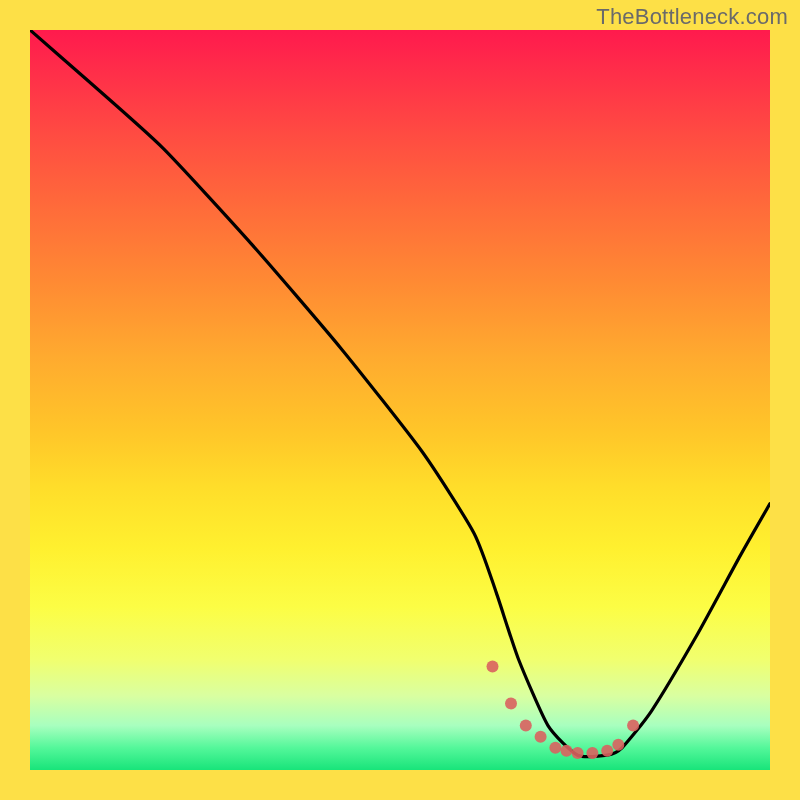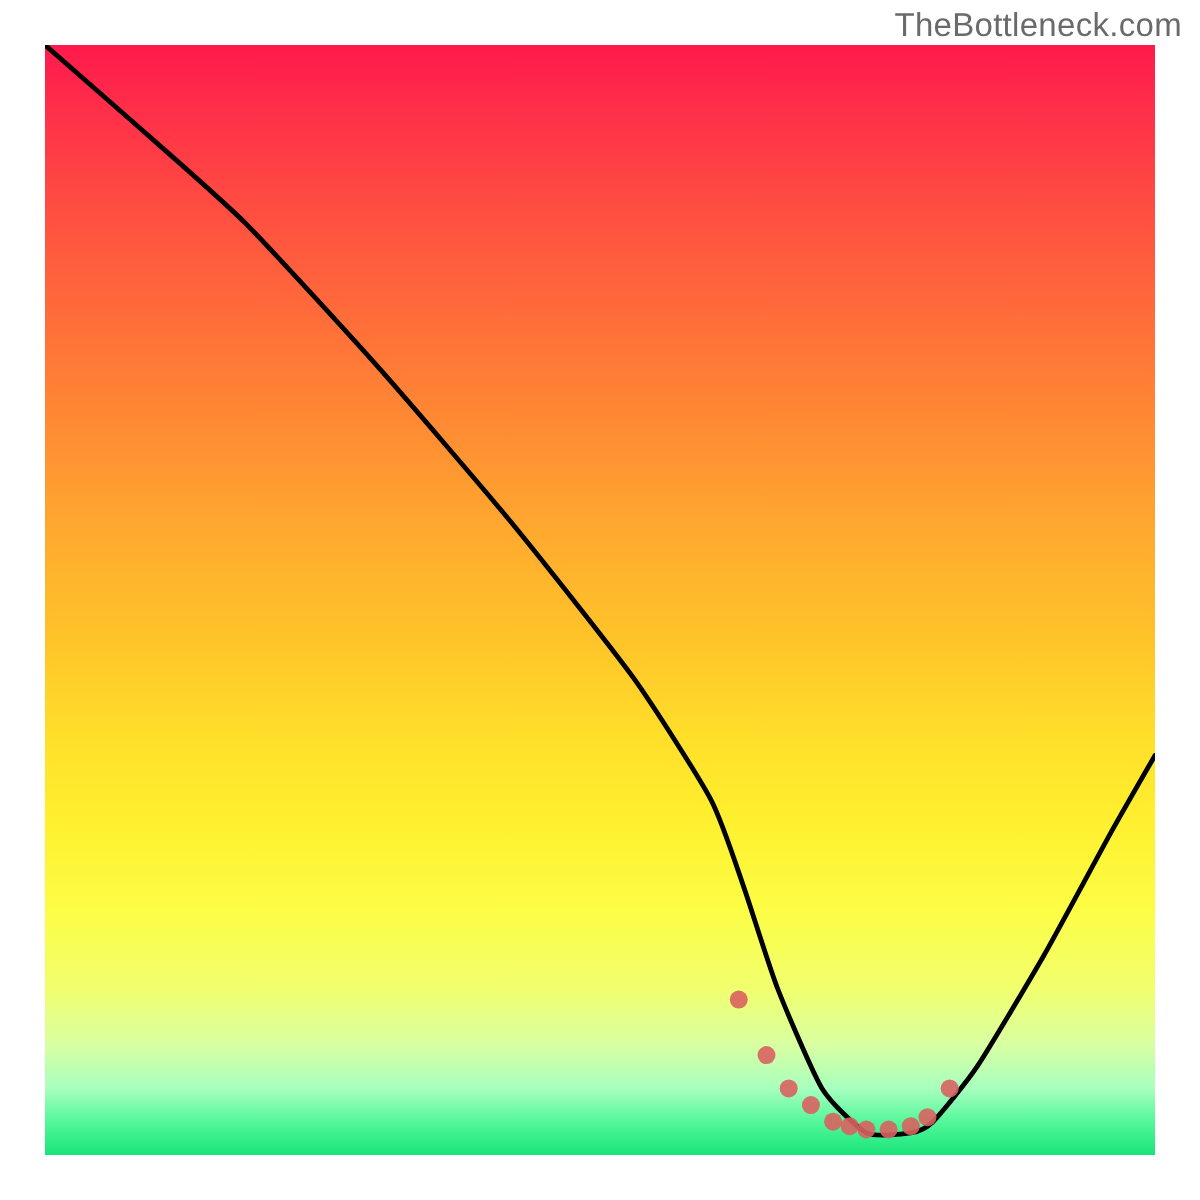--- a/index.html
+++ b/index.html
@@ -8,21 +8,21 @@
     width: 800px;
     height: 800px;
     background: #000;
     font-family: Arial, Helvetica, sans-serif;
     overflow: hidden;
   }
   .frame {
     position: relative;
     width: 800px;
     height: 800px;
-    background: #ffffff;
+    background: #fde047;
   }
   .watermark {
     position: absolute;
     top: 4px;
     right: 12px;
     color: #6a6a6a;
     font-size: 22px;
     font-weight: 500;
     letter-spacing: 0.2px;
     z-index: 5;

